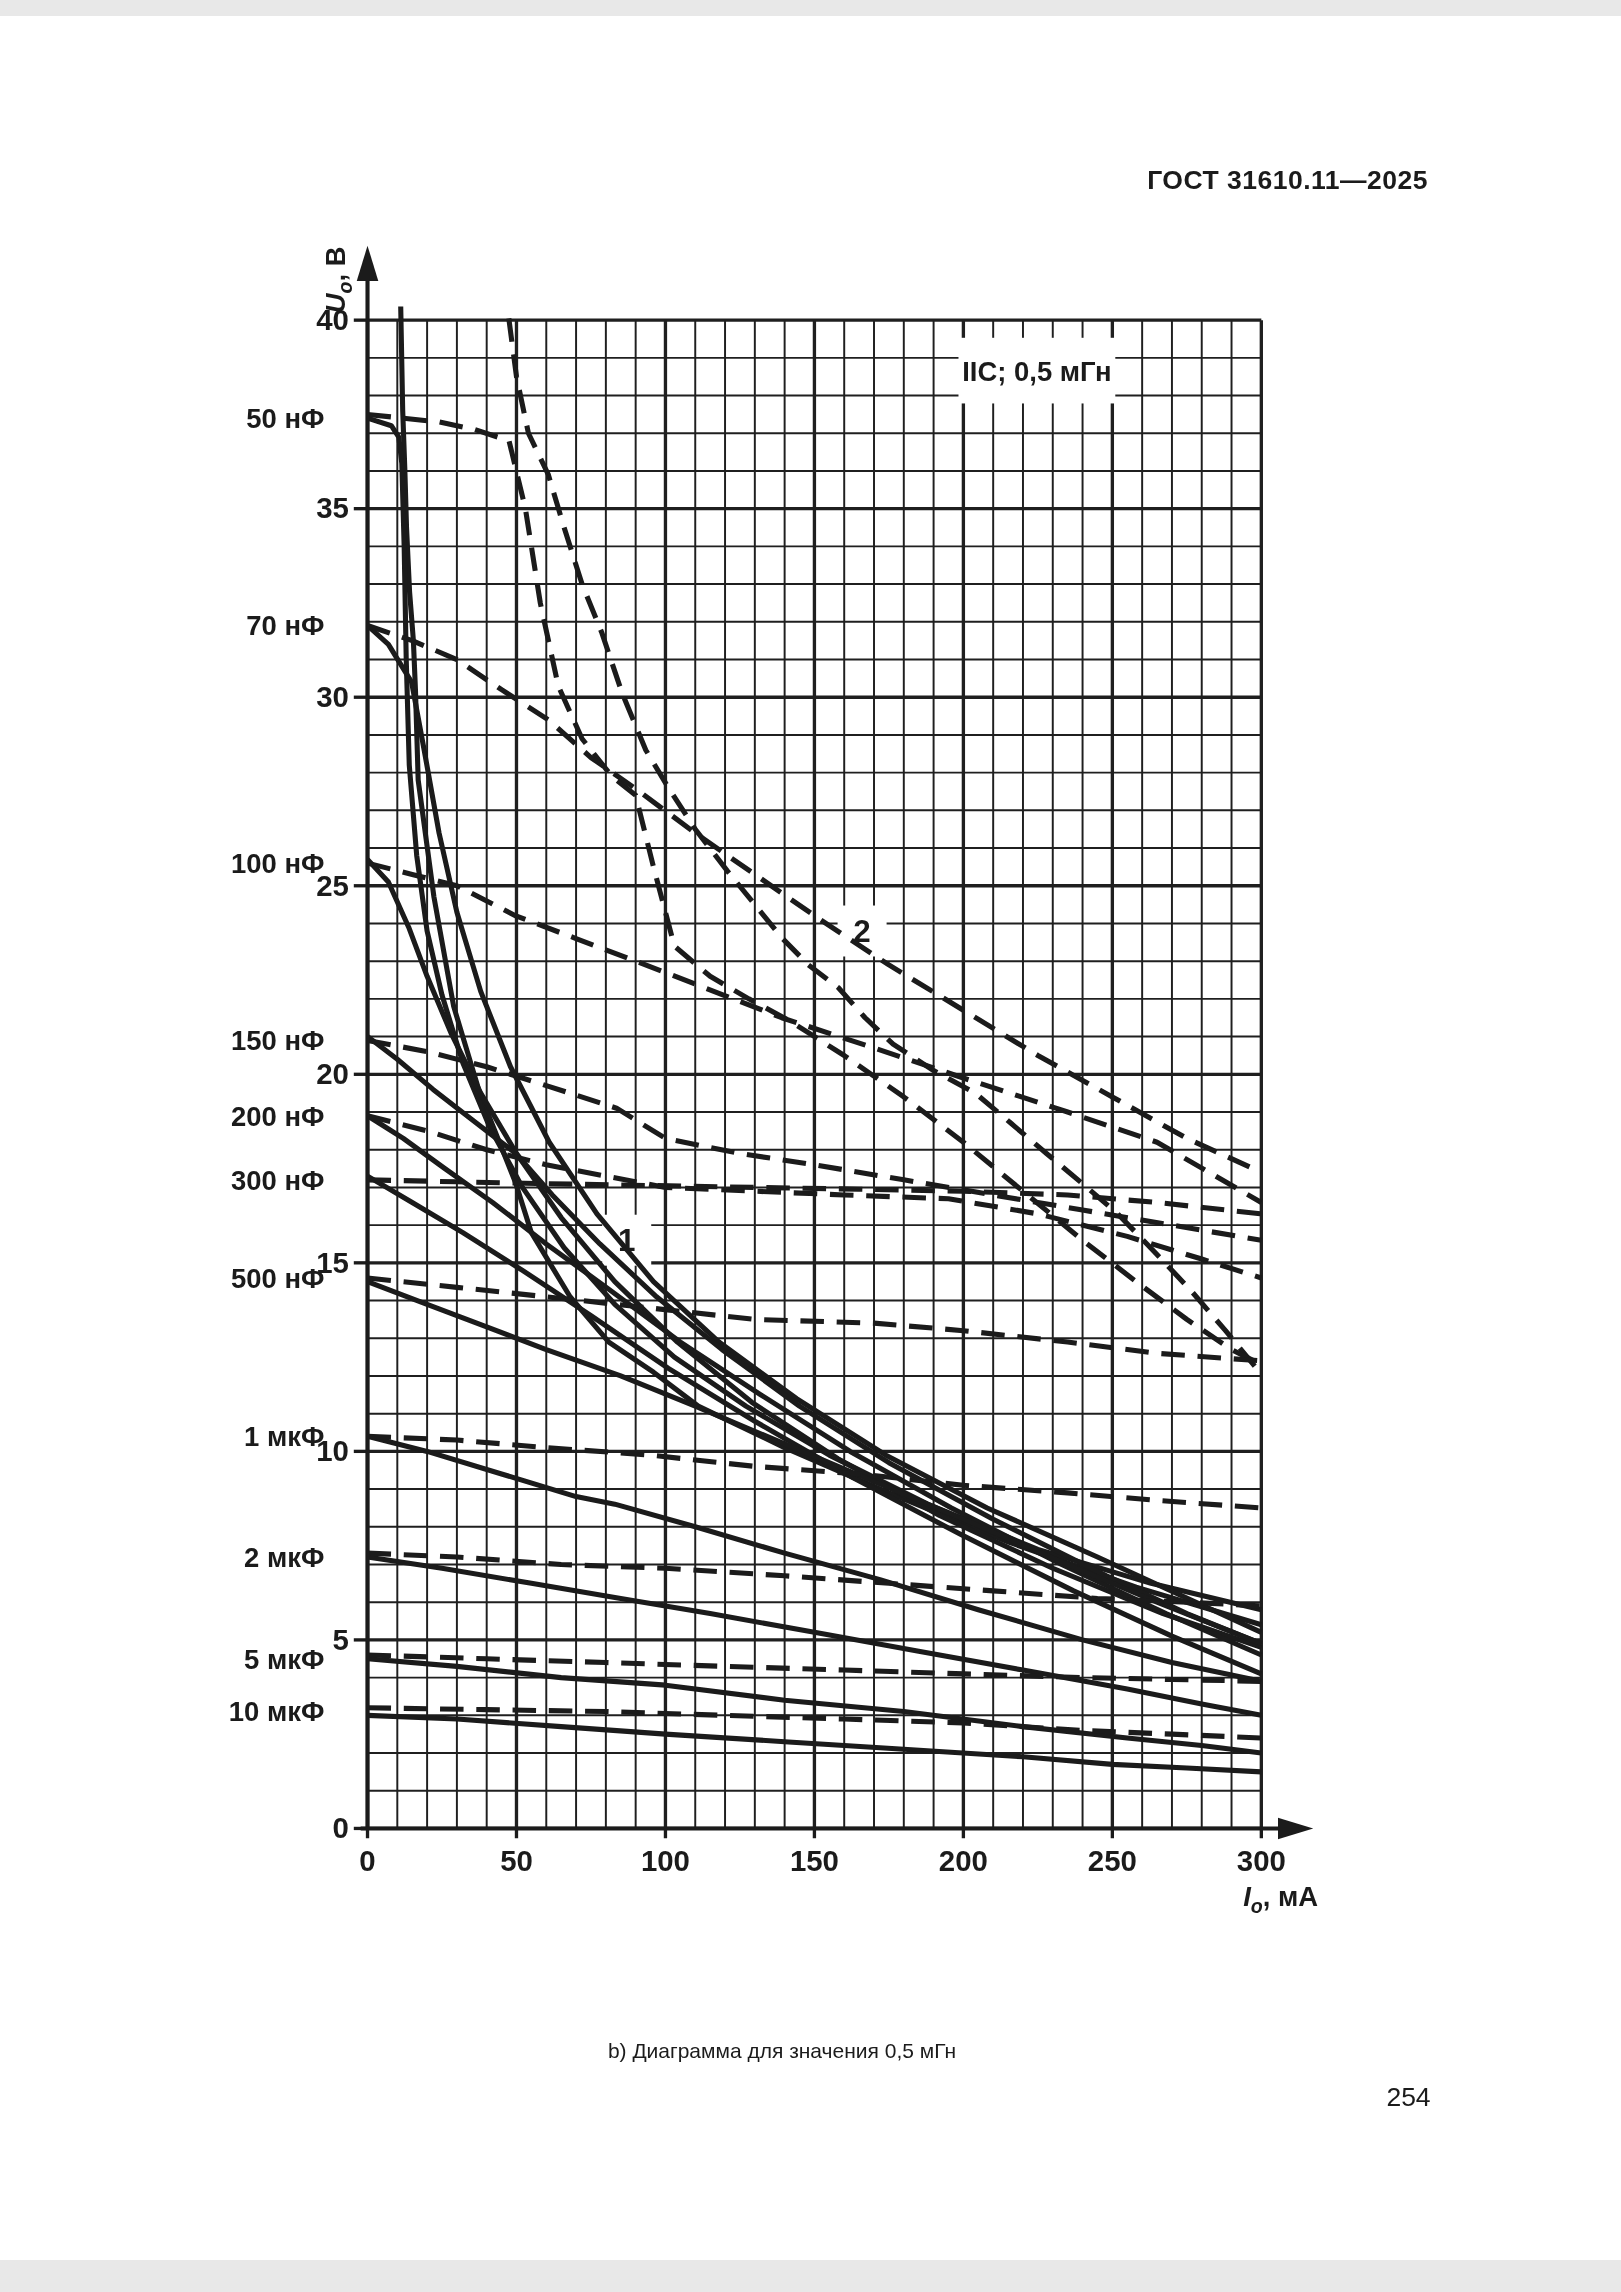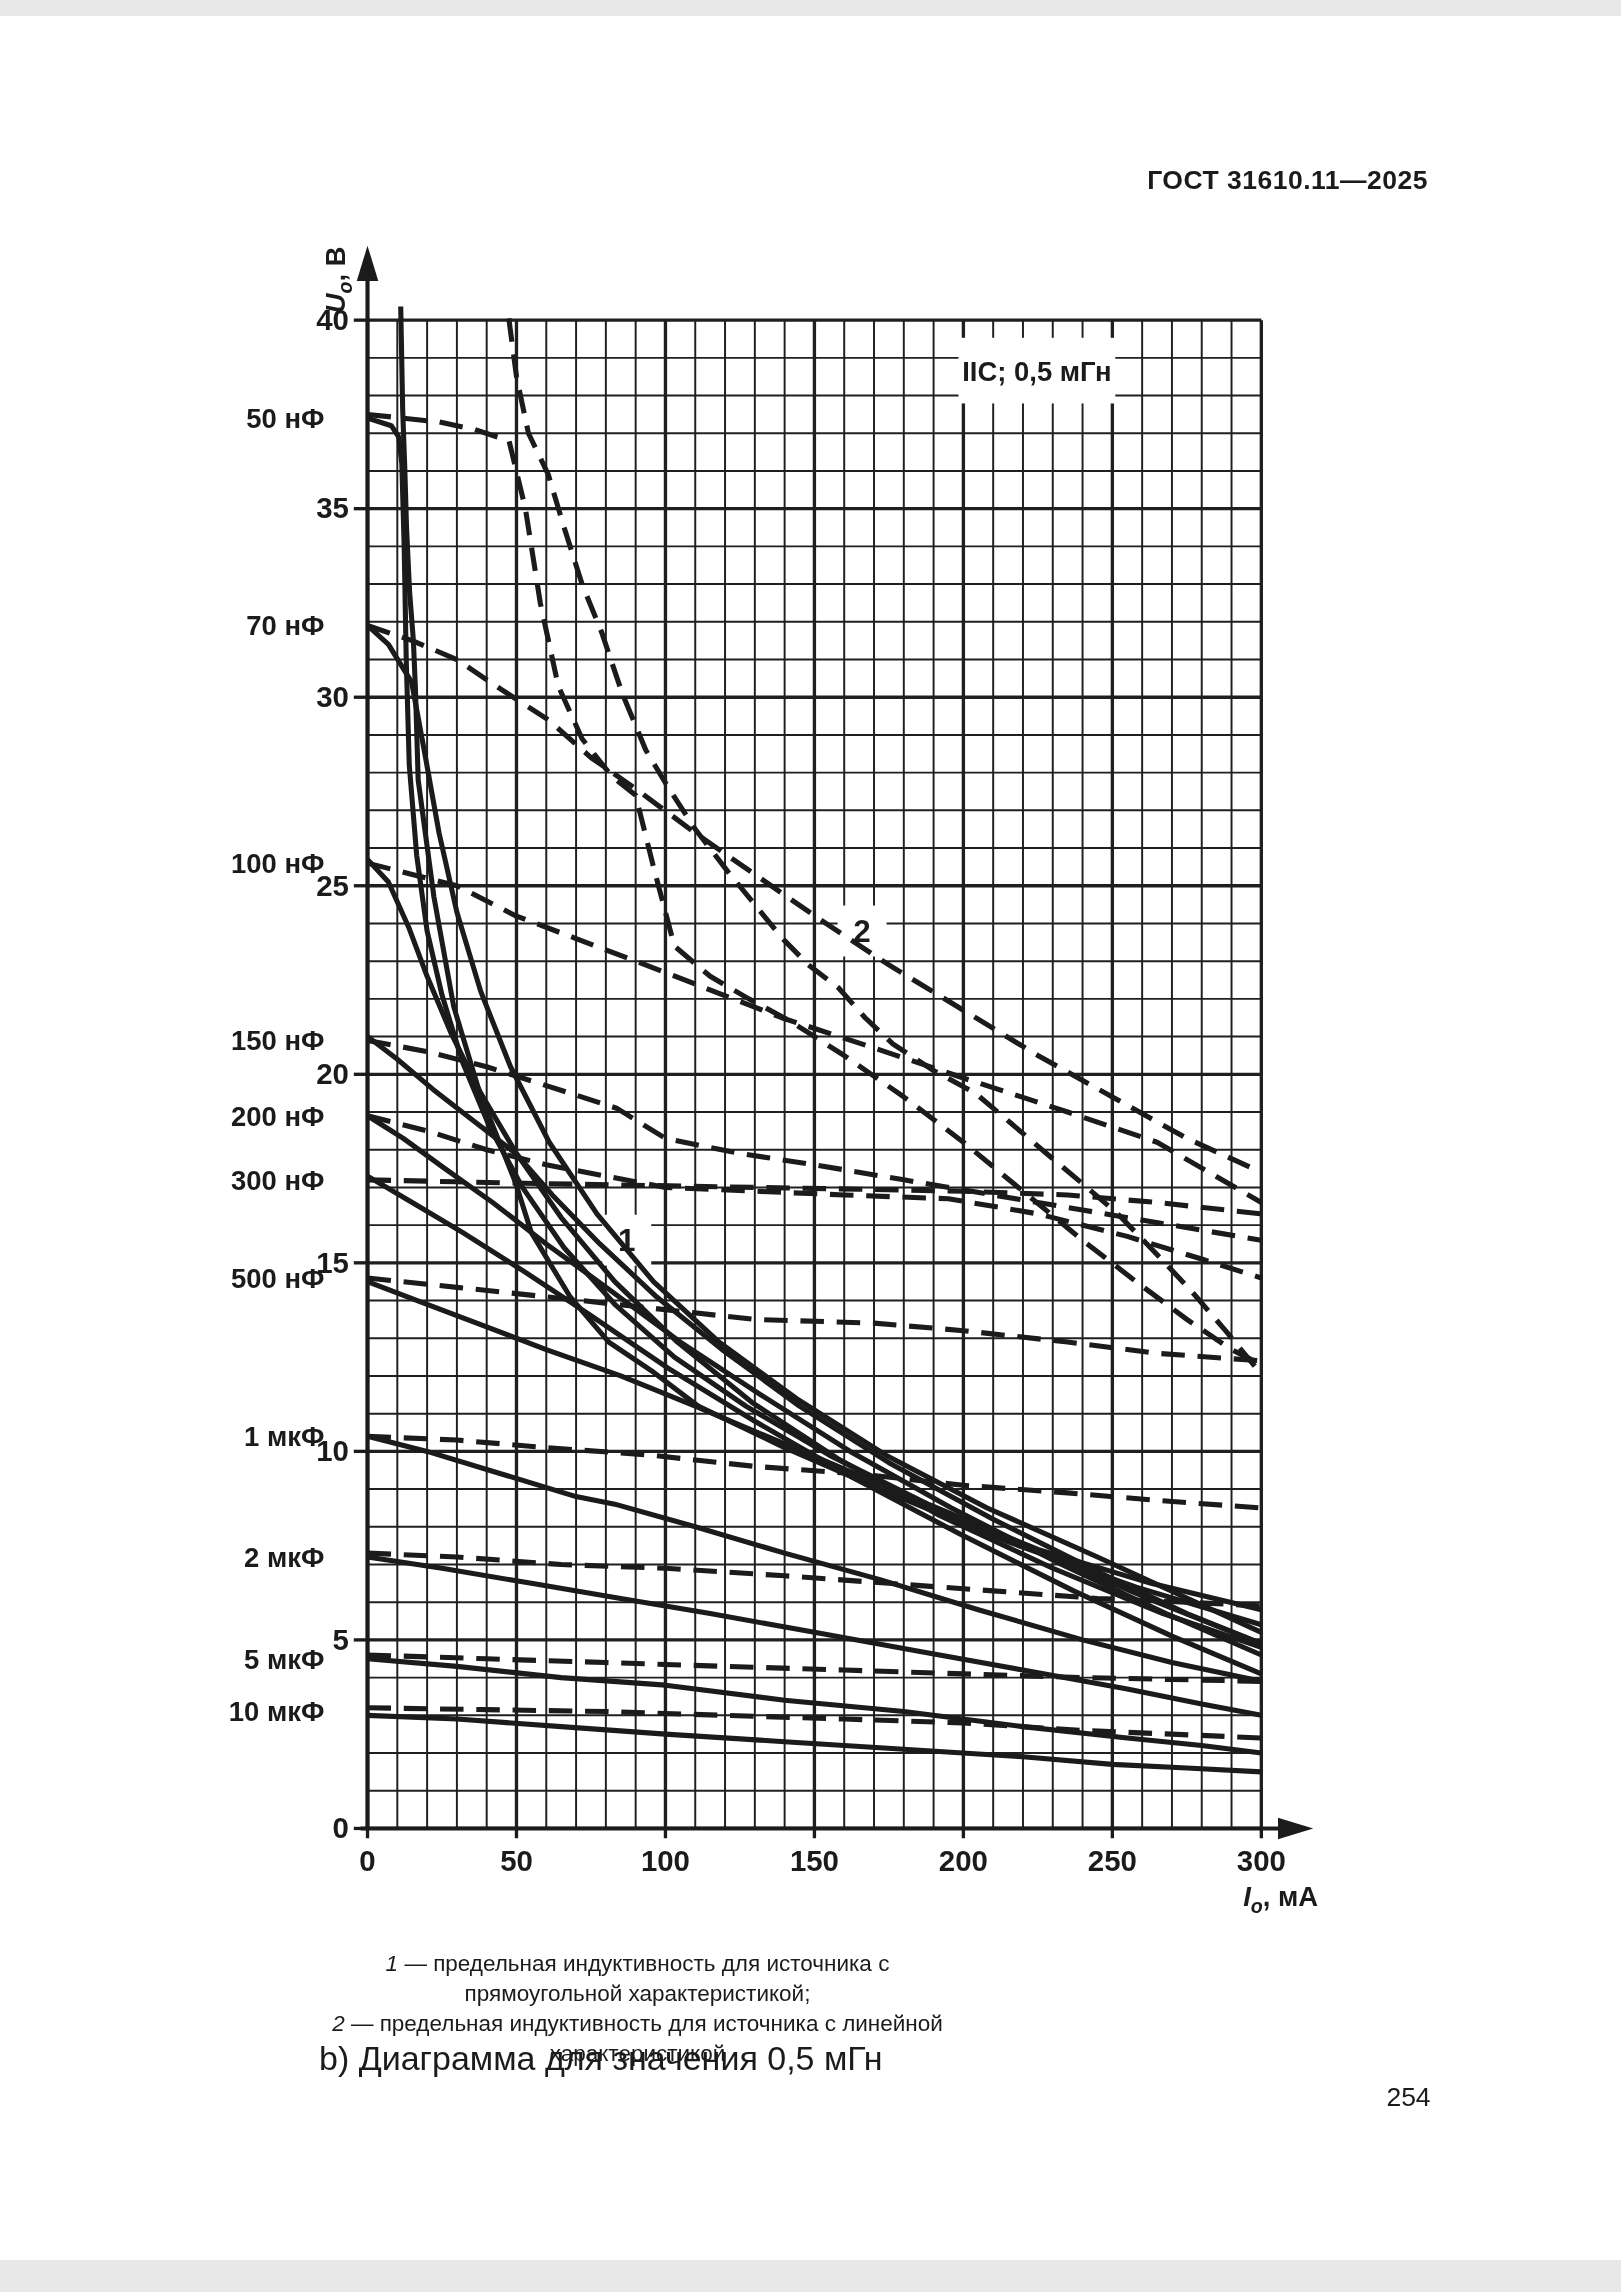--- a/index.html
+++ b/index.html
@@ -17,21 +17,21 @@
     font-size:26.5px;font-weight:bold;letter-spacing:0.5px;
   }
   #chart{position:absolute;left:0;top:0;}
   .legend-block{
     position:absolute;left:319px;top:1933px;width:637px;
     text-align:center;font-size:22.5px;line-height:30px;
   }
   .legend-num{font-style:italic;}
   .fig-caption{
     position:absolute;left:319px;top:2023px;width:637px;
-    text-align:left;font-size:34px;
+    text-align:right;font-size:21px;
   }
   .page-number{
     position:absolute;top:2066px;left:1379px;width:59px;
     text-align:center;font-size:26.5px;
   }
 </style>
 </head>
 <body>
 
 <div class="page">
@@ -200,23 +200,19 @@
       <text fill="#1b1b1b" font-family="&quot;Liberation Sans&quot;,sans-serif" font-weight="bold" x="331" y="1581.98" text-anchor="end" font-size="28">2 мкФ</text>
       <text fill="#1b1b1b" font-family="&quot;Liberation Sans&quot;,sans-serif" font-weight="bold" x="331" y="1685.8625" text-anchor="end" font-size="28">5 мкФ</text>
       <text fill="#1b1b1b" font-family="&quot;Liberation Sans&quot;,sans-serif" font-weight="bold" x="331" y="1739.7275" text-anchor="end" font-size="28">10 мкФ</text>
       <text fill="#1b1b1b" font-family="&quot;Liberation Sans&quot;,sans-serif" font-weight="bold" x="639.48" y="1259.79" text-anchor="middle" font-size="32">1</text>
       <text fill="#1b1b1b" font-family="&quot;Liberation Sans&quot;,sans-serif" font-weight="bold" x="879.64" y="944.2949999999998" text-anchor="middle" font-size="32">2</text>
       <text fill="#1b1b1b" font-family="&quot;Liberation Sans&quot;,sans-serif" font-weight="bold" x="1058" y="372" text-anchor="middle" font-size="28">IIC; 0,5 мГн</text>
       <text fill="#1b1b1b" font-family="&quot;Liberation Sans&quot;,sans-serif" font-weight="bold" transform="translate(352,303) rotate(-90)" font-size="28"><tspan font-style="italic">U</tspan><tspan dy="7" font-size="20" font-style="italic">o</tspan><tspan dy="-7">, В</tspan></text>
       <text fill="#1b1b1b" font-family="&quot;Liberation Sans&quot;,sans-serif" font-weight="bold" x="1345" y="1928" text-anchor="end" font-size="28"><tspan font-style="italic">I</tspan><tspan dy="7" font-size="20" font-style="italic">o</tspan><tspan dy="-7">, мА</tspan></text>
     </svg>
 
-  <div class="legend-block">
-    <div><span class="legend-num">1</span><span> — предельная индуктивность для источника с прямоугольной характеристикой;</span></div>
-    <div><span class="legend-num">2</span><span> — предельная индуктивность для источника с линейной характеристикой</span></div>
-  </div>
 
   <div class="fig-caption">b) Диаграмма для значения 0,5 мГн</div>
 
   <div class="page-number">254</div>
 
 </div>
 
 
 </body></html>

